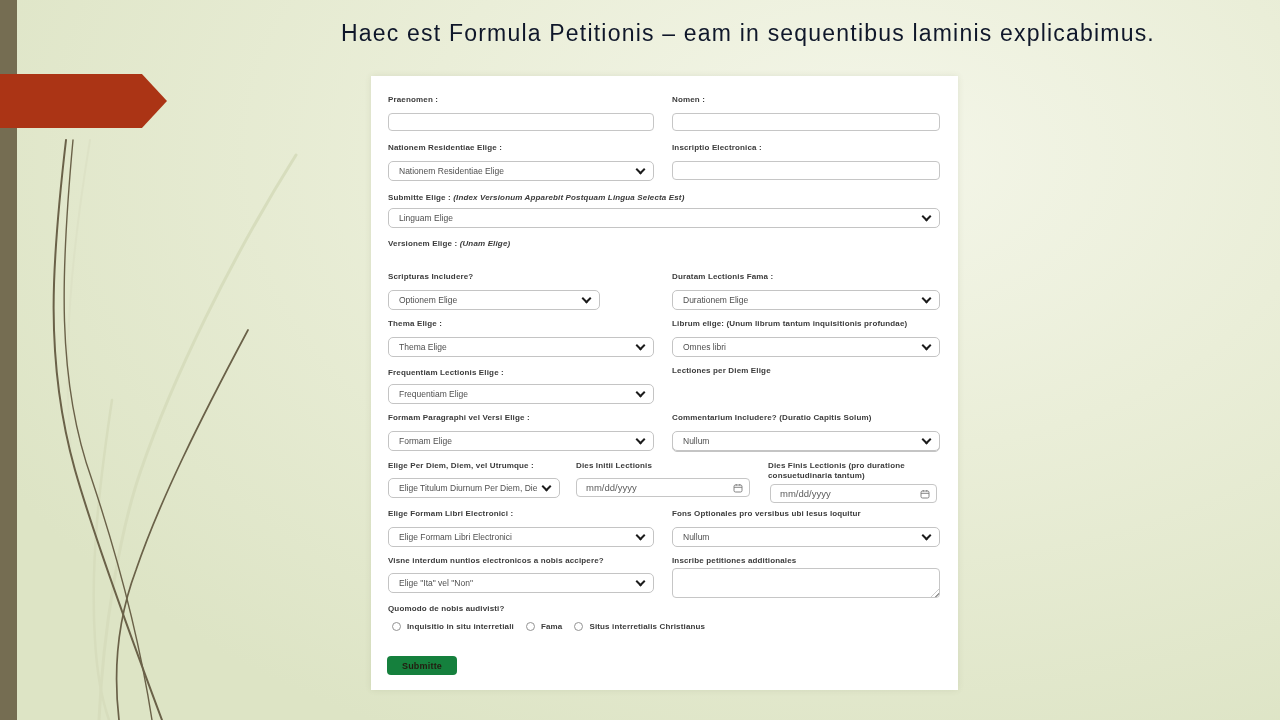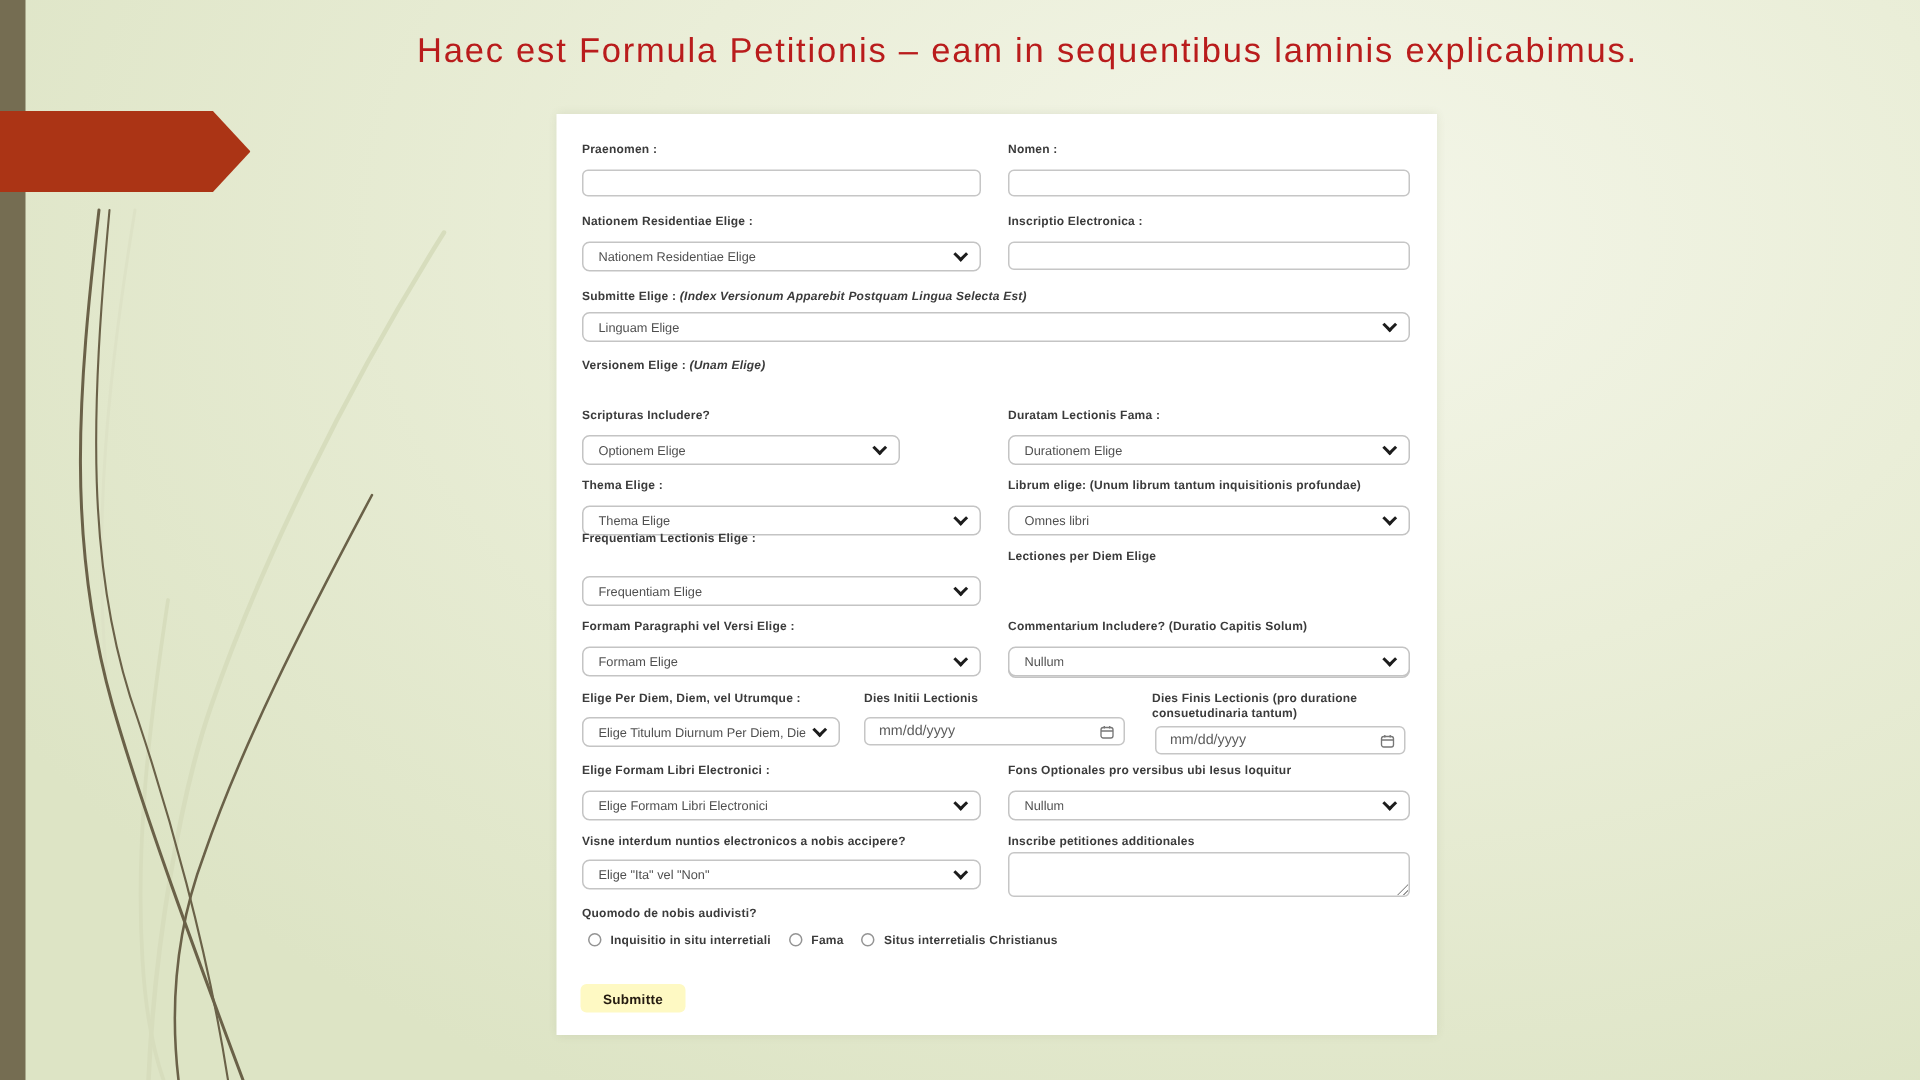--- a/index.html
+++ b/index.html
@@ -13,23 +13,23 @@
     position:absolute; left:0; top:0; width:17px; height:720px;
     background:#756d52; z-index:2;
   }
   .decor-svg { position:absolute; left:0; top:130px; z-index:1; }
   .arrow {
     position:absolute; left:0; top:74px; width:167px; height:54px;
     background:#ab3415; z-index:3;
     clip-path: polygon(0 0, 85% 0, 100% 50%, 85% 100%, 0 100%);
   }
   .slide-title {
-    position:absolute; left:278px; top:20px; width:920px;
-    font-size:23px; color:#b91c1c; letter-spacing:1.2px;
-    white-space:nowrap; z-index:4;
+    position:absolute; left:288px; top:20px; width:920px;
+    font-size:23px; color:#0f172a; letter-spacing:1.2px;
+    white-space:nowrap; z-index:4;text-align:center;
   }
   .panel {
     position:absolute; left:371px; top:76px; width:587px; height:614px;
     background:#ffffff; z-index:5; box-shadow:0 0 6px rgba(90,95,60,0.12);
   }
   .lbl {
     position:absolute; font-size:8px; font-weight:700; color:#3b3b3b;
     letter-spacing:0.15px; line-height:10px;
   }
   .note { font-style:italic; }
@@ -68,21 +68,21 @@
   }
   .radio-row { position:absolute; display:flex; align-items:center; }
   .radio-opt { display:flex; align-items:center; margin-right:12px; cursor:pointer; }
   .radio-circle {
     width:9px; height:9px; border:1px solid #949494; border-radius:50%;
     background:#fff; margin-right:6px; flex:0 0 auto;
   }
   .radio-lbl { font-size:8px; font-weight:700; color:#3b3b3b; letter-spacing:0.15px; }
   .submit-btn {
     position:absolute; width:70px; height:19px; border:none; border-radius:4px;
-    background:#fef9c3; color:#241b10; font-size:9px; font-weight:700;
+    background:#15803d; color:#241b10; font-size:9px; font-weight:700;
     font-family:"Liberation Sans", sans-serif; cursor:pointer; letter-spacing:0.2px;
   }
   .cal-icon { display:block; flex:0 0 auto; }
 </style>
 </head>
 <body>
 
 <svg class="decor-svg" width="330" height="590" viewBox="0 0 330 590">
   <path d="M 296,25 C 230,130 172,250 141,340 C 120,400 103,500 99,590" fill="none" stroke="#d7ddbd" stroke-width="3" stroke-linecap="round"></path>
   <path d="M 112,270 C 100,350 90,430 95,510 C 97,545 102,570 109,590" fill="none" stroke="#d7ddbd" stroke-width="2.5" stroke-linecap="round"></path>
@@ -135,21 +135,21 @@
   <div class="select" style="left:17px; top:261px; width:266px;">
     <span class="val">Thema Elige</span>
     <span class="chev"></span>
   </div>
   <div class="lbl" style="left:301px; top:243px;">Librum elige: (Unum librum tantum inquisitionis profundae)</div>
   <div class="select" style="left:301px; top:261px; width:268px;">
     <span class="val">Omnes libri</span>
     <span class="chev"></span>
   </div>
 
-  <div class="lbl" style="left:17px; top:278px;">Frequentiam Lectionis Elige :</div>
+  <div class="lbl" style="left:17px; top:292px;">Frequentiam Lectionis Elige :</div>
   <div class="select" style="left:17px; top:308px; width:266px;">
     <span class="val">Frequentiam Elige</span>
     <span class="chev"></span>
   </div>
   <div class="lbl" style="left:301px; top:290px;">Lectiones per Diem Elige</div>
   <div class="select" style="left:301px; top:308px; width:268px;margin-top:48px;">
     <span class="val">Numerum Elige</span>
     <span class="chev"></span>
   </div>
 

